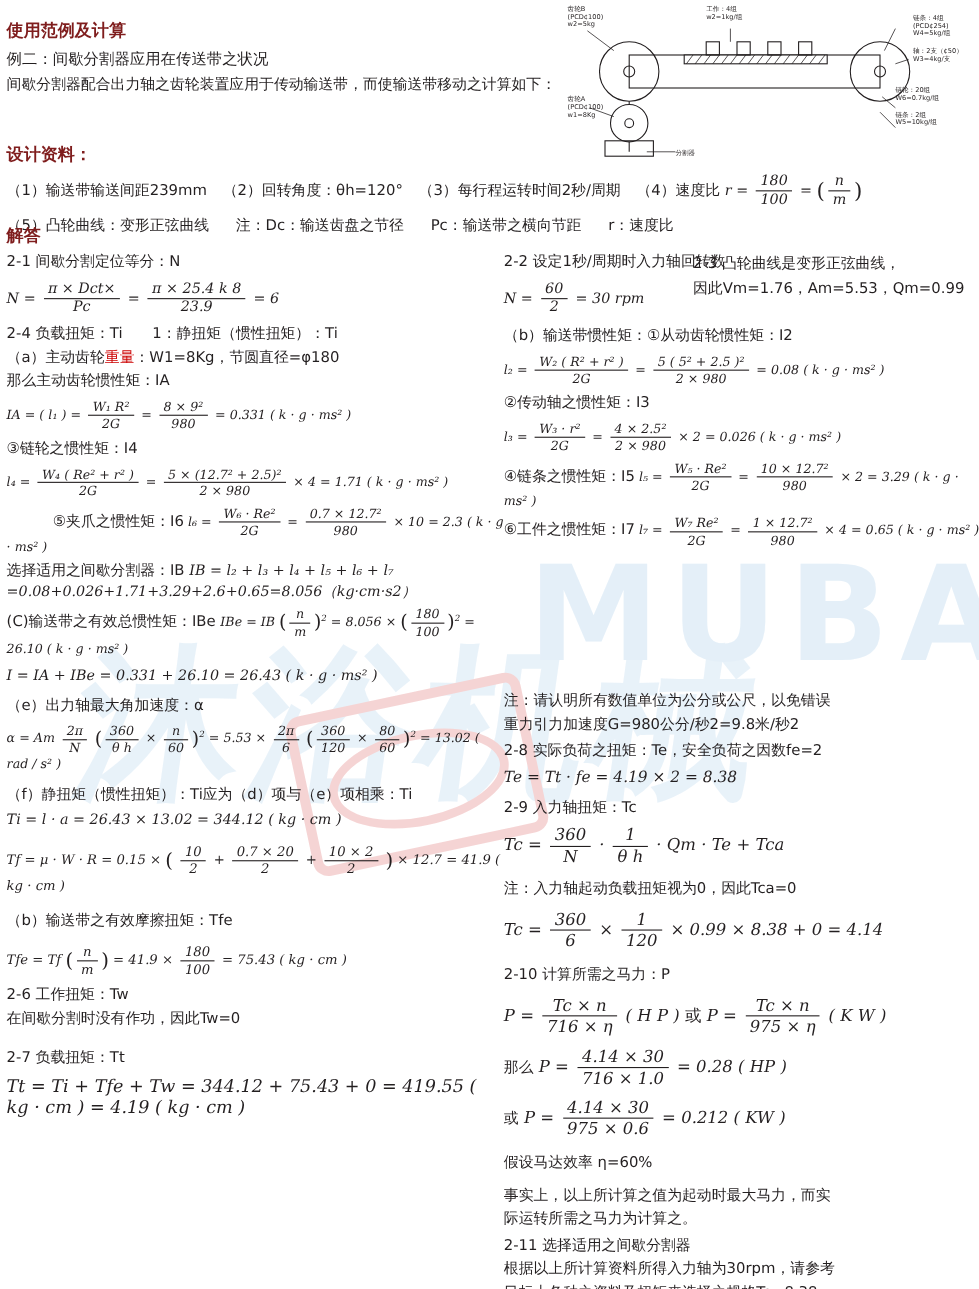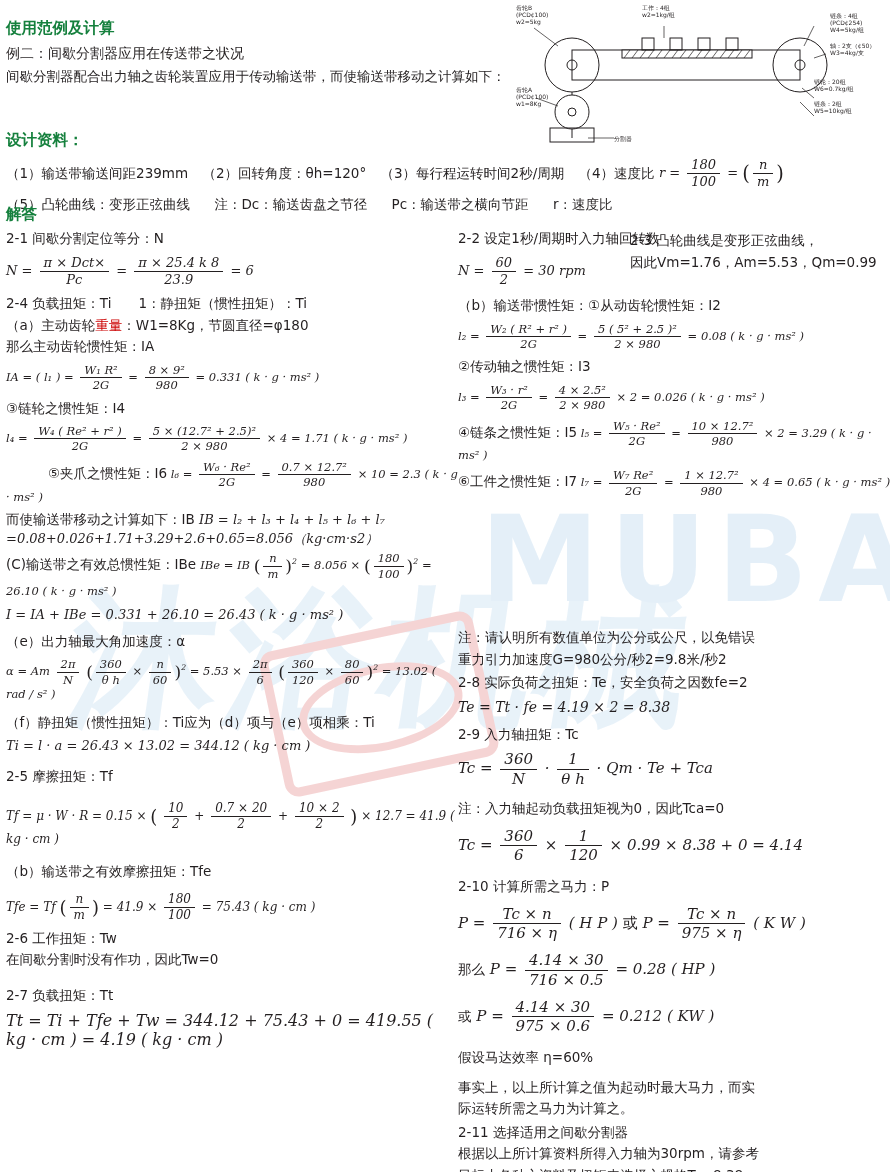--- a/index.html
+++ b/index.html
@@ -26,21 +26,21 @@
     border:9px solid #eeb2b2;border-radius:14px;transform:rotate(-12deg);
   }
   .wm-red:after{
     content:"";position:absolute;left:18px;top:26px;width:150px;height:70px;
     border:8px solid #eeb2b2;border-radius:50%;
   }
 
   .content{position:relative;z-index:2;}
 
   h2.sec{
-    color:#15803d;font-size:15.5px;font-weight:bold;margin:0;
+    color:#7f1d1d;font-size:15.5px;font-weight:bold;margin:0;
   }
   .red{color:#cc0000;}
   .line{margin:2px 0;line-height:1.45;}
 
   
   .drawing{
     position:absolute;right:2px;top:2px;width:374px;height:148px;z-index:3;
   }
   .drawing svg{display:block;}
 
@@ -225,21 +225,21 @@
           <div class="eq math" style="font-size:11.5px;">
             <span class="mathn" style="font-style:normal;font-family:'DejaVu Sans',sans-serif;font-size:13.5px;">⑤夹爪之惯性矩：I6</span>
             <span>l₆ =</span>
             <span class="frac"><span class="num">W₆ · Re²</span><span class="den">2G</span></span>
             <span>=</span>
             <span class="frac"><span class="num">0.7 × 12.7²</span><span class="den">980</span></span>
             <span>× 10 = 2.3 ( k · g · ms² )</span>
           </div>
 
           <div class="line" style="margin-top:4px;">
-            <span>而使输送带移动之计算如下：IB</span>
+            <span>选择适用之间歇分割器：IB</span>
             <span class="math">IB = l₂ + l₃ + l₄ + l₅ + l₆ + l₇ =0.08+0.026+1.71+3.29+2.6+0.65=8.056（kg·cm·s2）</span>
           </div>
 
           <div class="line">
             <span>(C)输送带之有效总惯性矩：IBe</span>
             <span class="math" style="font-size:11.5px;">
               <span>IBe = IB</span>
               <span class="paren">(</span><span class="frac"><span class="num">n</span><span class="den">m</span></span><span class="paren">)</span><sup>2</sup>
               <span>= 8.056 ×</span>
               <span class="paren">(</span><span class="frac"><span class="num">180</span><span class="den">100</span></span><span class="paren">)</span><sup>2</sup>
@@ -260,21 +260,20 @@
             <span class="frac"><span class="num">2π</span><span class="den">6</span></span>
             <span class="paren">(</span><span class="frac"><span class="num">360</span><span class="den">120</span></span>
             <span>×</span>
             <span class="frac"><span class="num">80</span><span class="den">60</span></span><span class="paren">)</span><sup>2</sup>
             <span>= 13.02 ( rad / s² )</span>
           </div>
 
           <div class="line" style="margin-top:12px;">（f）静扭矩（惯性扭矩）：Ti应为（d）项与（e）项相乘：Ti</div>
           <div class="eq math">Ti = l · a = 26.43 × 13.02 = 344.12 ( kg · cm )</div>
 
-          <div class="line" style="margin-top:14px;">2-5 摩擦扭矩：Tf</div>
 
           <div class="eq math" style="font-size:12px;margin-top:14px;">
             <span>Tf = μ · W · R = 0.15 ×</span>
             <span class="paren">(</span>
             <span class="frac"><span class="num">10</span><span class="den">2</span></span>
             <span>+</span>
             <span class="frac"><span class="num">0.7 × 20</span><span class="den">2</span></span>
             <span>+</span>
             <span class="frac"><span class="num">10 × 2</span><span class="den">2</span></span>
             <span class="paren">)</span>
@@ -381,21 +380,21 @@
             <span>( H P )</span>
             <span style="font-style:normal;font-family:'DejaVu Sans',sans-serif;">或</span>
             <span>P =</span>
             <span class="frac"><span class="num">Tc × n</span><span class="den">975 × η</span></span>
             <span>( K W )</span>
           </div>
 
           <div class="eq math big" style="margin-top:8px;">
             <span style="font-style:normal;font-family:'DejaVu Sans',sans-serif;font-size:13.5px;">那么</span>
             <span>P =</span>
-            <span class="frac"><span class="num">4.14 × 30</span><span class="den">716 × 0.5</span></span>
+            <span class="frac"><span class="num">4.14 × 30</span><span class="den">716 × 1.0</span></span>
             <span>= 0.28 ( HP )</span>
           </div>
 
           <div class="eq math big" style="margin-top:8px;">
             <span style="font-style:normal;font-family:'DejaVu Sans',sans-serif;font-size:13.5px;">或</span>
             <span>P =</span>
             <span class="frac"><span class="num">4.14 × 30</span><span class="den">975 × 0.6</span></span>
             <span>= 0.212 ( KW )</span>
           </div>
 

